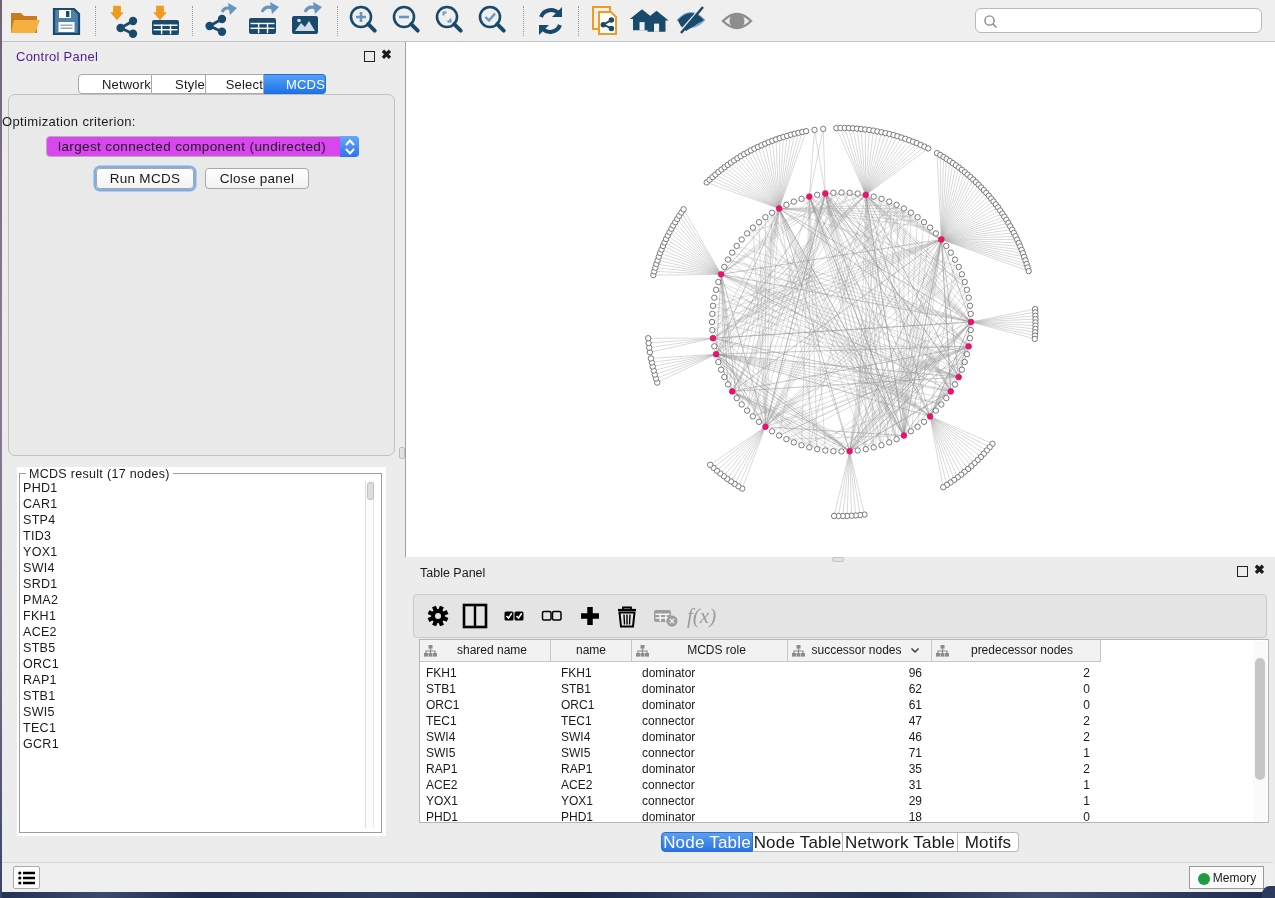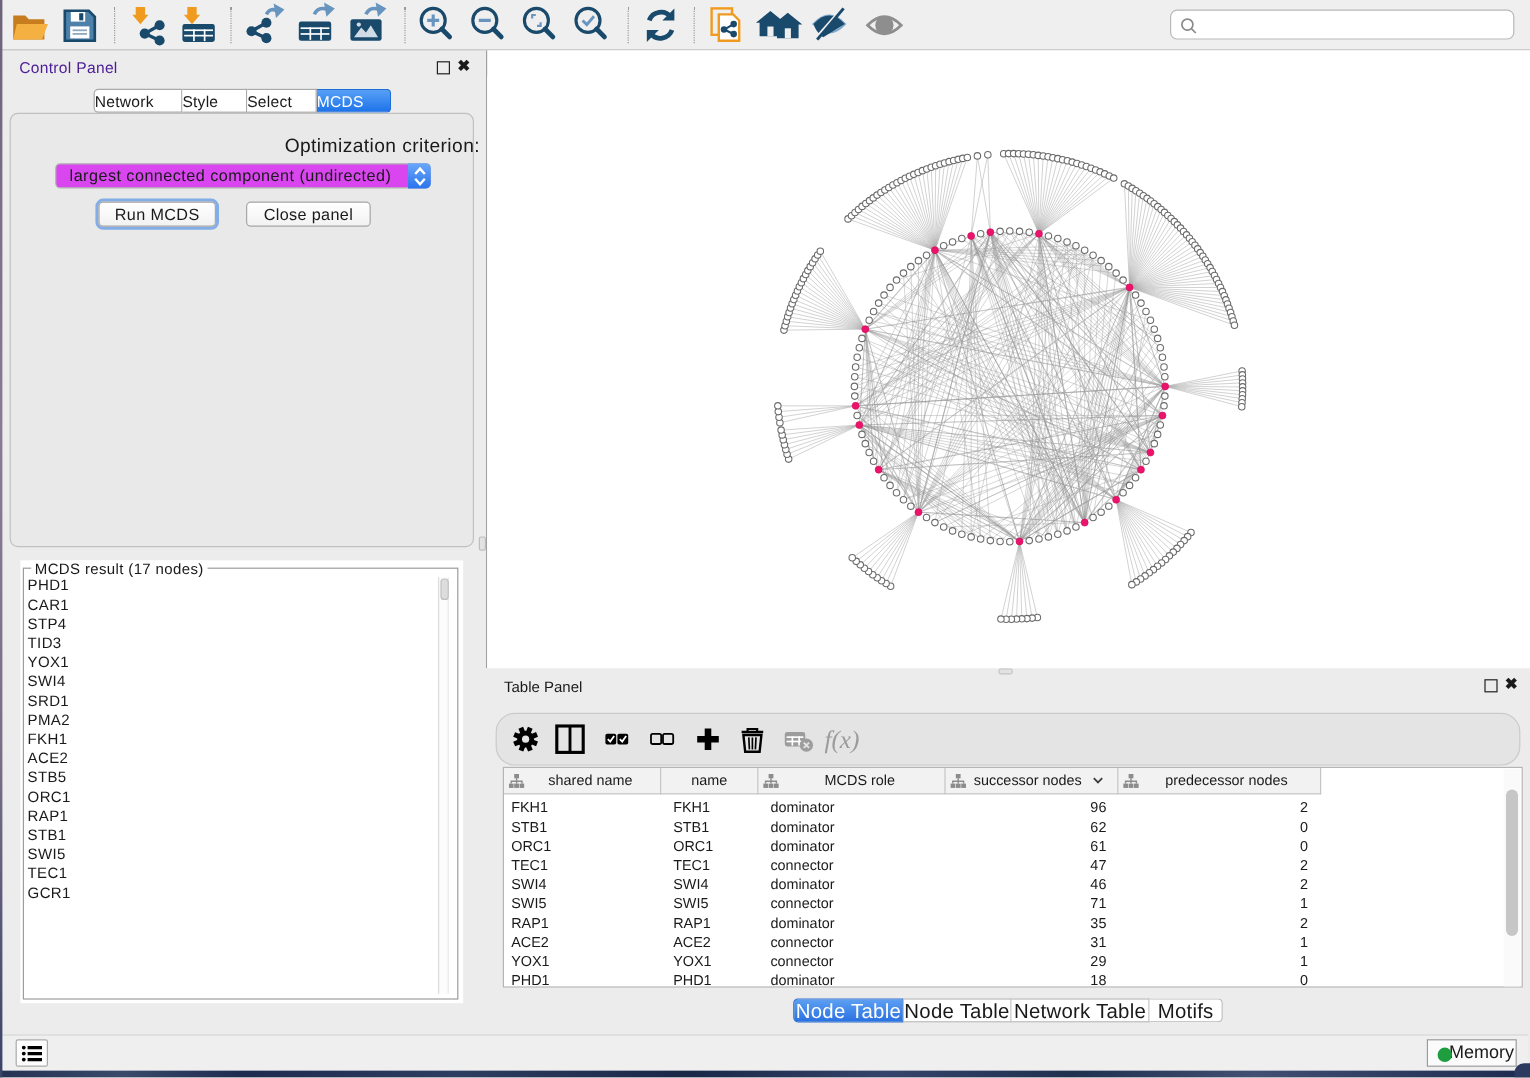--- a/index.html
+++ b/index.html
@@ -6,65 +6,65 @@
 .abs{position:absolute}
 
 #toolbar{position:absolute;left:0;top:0;width:1275px;height:42px;background:#efefef;border-bottom:1px solid #c4c4c4}
 .tsep{position:absolute;top:6px;height:30px;width:0;border-left:1px dotted #9a9a9a}
 #searchbox{position:absolute;left:975px;top:8px;width:287px;height:25px;background:#fff;border:1px solid #b9b9b9;border-radius:6px}
 
 #cp{position:absolute;left:2px;top:42px;width:398px;height:820px}
 #cptitle{position:absolute;left:14px;top:7px;font-size:13px;color:#4c1d95;letter-spacing:.25px}
 .wicon{position:absolute;top:9px;width:11px;height:11px}
 #cptabs{position:absolute;left:76px;top:32px;height:20px;font-size:13px}
-.tab{float:left;height:20px;line-height:19px;background:#fff;border:1px solid #a9a9a9;border-left:none;text-align:left;letter-spacing:.2px}
+.tab{float:left;height:20px;line-height:19px;background:#fff;border:1px solid #a9a9a9;border-left:none;text-align:right;letter-spacing:.2px}
 .tab.first{border-left:1px solid #a9a9a9;border-radius:4px 0 0 4px}
 .tab.last{border-radius:0 4px 4px 0}
 .tab.sel{background:linear-gradient(#58a0f6,#1e73ea);border-color:#1e6fd8;color:#fff}
 #cpbox{position:absolute;left:6px;top:52px;width:387px;height:362px;background:#e9e9e9;border:1px solid #c0c0c0;border-radius:7px}
-#optlab{position:absolute;left:0;top:72px;width:398px;text-align:right;font-size:16px;letter-spacing:.35px}
+#optlab{position:absolute;left:0;top:72px;width:398px;text-align:left;font-size:13px;letter-spacing:.35px}
 #dropdown{position:absolute;left:44px;top:94px;width:313px;height:21px;background:#d946ef;border:1px solid #b2b2b2;border-radius:4px;font-size:13.5px;line-height:19px;padding-left:11px;letter-spacing:.38px}
 #ddbtn{position:absolute;right:-1px;top:-1px;width:19px;height:21px;border-radius:0 4px 4px 0;background:linear-gradient(#6aa7fa,#2c74ee)}
 .btn{position:absolute;height:21px;background:linear-gradient(#ffffff,#f2f2f2);border:1px solid #a8a8a8;border-radius:4px;font-size:13.5px;text-align:center;line-height:19px;letter-spacing:.3px}
-#runbtn{left:80px;top:126px;width:98px;box-shadow:0 0 0 2.5px rgba(96,152,229,.75)}
+#runbtn{left:94px;top:126px;width:98px;box-shadow:0 0 0 2.5px rgba(96,152,229,.75)}
 #closebtn{left:203px;top:126px;width:104px}
 #mcdsbox{position:absolute;left:15px;top:425px;width:369px;height:369px;background:#fff}
 #fieldset{position:absolute;left:2px;top:6px;width:363px;height:360px;border:1px solid #9d9d9d}
 #fslabel{position:absolute;left:6px;top:-7px;background:#fff;padding:0 3px;font-size:12.5px;letter-spacing:.3px}
 #mlist{position:absolute;left:6px;top:13px;font-size:12.5px;line-height:16px;letter-spacing:.3px}
 #msb{position:absolute;left:348px;top:14px;width:9px;height:347px;background:#fcfcfc;border-left:1px solid #dcdcdc;border-right:1px solid #e8e8e8}
 #msbth{position:absolute;left:1px;top:1px;width:7px;height:18px;background:#ddd;border:1px solid #c0c0c0;border-radius:3px}
 
 #net{position:absolute;left:405px;top:42px;width:870px;height:515px;background:#fff;border-left:1px solid #a0a0a0}
 #nettb{position:absolute;left:0;top:0;width:870px;height:21px;background:linear-gradient(#f6f6f6,#d9d9d9);border-bottom:1px solid #a8a8a8}
 .tl{position:absolute;top:5px;width:12.5px;height:12.5px;border-radius:50%}
 #nettitle{position:absolute;left:70px;top:3px;width:870px;text-align:center;font-size:13px;font-weight:bold;color:#2e2e2e;letter-spacing:.2px}
 #netcanvas{position:absolute;left:0;top:21px;width:870px;height:494px;background:#fff}
 
 #tp{position:absolute;left:405px;top:557px;width:870px;height:305px;background:#ececec}
 #tptitle{position:absolute;left:15px;top:9px;font-size:12.5px}
-#tptb{position:absolute;left:8px;top:37px;width:854px;height:44px;background:#e4e4e4;border:1px solid #cacaca;border-radius:16px}
+#tptb{position:absolute;left:8px;top:37px;width:854px;height:44px;background:#e4e4e4;border:1px solid #cacaca;border-radius:4px}
 #ttable{position:absolute;left:14px;top:82px;width:850px;height:184px;background:#fff;border:1px solid #b5b5b5}
 #thead{position:absolute;left:0;top:0;width:681px;height:22px;background:#f2f2f2;border-right:1px solid #c6c6c6;border-bottom:1px solid #c6c6c6;font-size:12px}
 .hcell{position:absolute;top:0;height:22px;border-right:1px solid #c6c6c6;text-align:center;line-height:21px}
 .hcell.lastc{border-right:none}
 .trow{position:absolute;font-size:12px;height:16px;line-height:16px}
 .c1{position:absolute;left:6px}.c2{position:absolute;left:141px}.c3{position:absolute;left:222px}
 .c4{position:absolute;right:344px;text-align:right}.c5{position:absolute;right:176px;text-align:right}
 #tsb{position:absolute;right:1px;top:1px;width:14px;height:181px;background:#fafafa}
 #tsbth{position:absolute;left:1.5px;top:17px;width:10px;height:122px;background:#c6c6c6;border-radius:5px}
 #btabs{position:absolute;left:256px;top:275px;height:16px;font-size:17px}
 .btab{float:left;height:20px;line-height:19px;background:#fff;border:1px solid #b9b9b9;border-left:none;text-align:center;letter-spacing:.2px}
 .btab.first{border-left:1px solid #b9b9b9;border-radius:4px 0 0 4px}
 .btab.last{border-radius:0 4px 4px 0}
 .btab.sel{background:linear-gradient(#5c9ff2,#2a72e2);border-color:#2a6fd4;color:#fff}
 
 #status{position:absolute;left:2px;top:862px;width:1271px;height:30px;background:#efefef;border-top:1px solid #d6d6d6}
 #sbtn{position:absolute;left:11px;top:3px;width:27px;height:23px;background:#fdfdfd;border:1px solid #ababab;border-radius:2px}
-#membtn{position:absolute;right:9px;top:3px;width:75px;height:23px;background:#fbfbfb;border:1px solid #9b9b9b;font-size:15px;line-height:22px;text-align:center;padding-left:16px}
+#membtn{position:absolute;right:9px;top:3px;width:75px;height:23px;background:#fbfbfb;border:1px solid #9b9b9b;font-size:12px;line-height:22px;text-align:center;padding-left:16px}
 #memdot{position:absolute;left:8px;top:5.5px;width:12px;height:12px;border-radius:50%;background:#1e9e3e}
 
 #wallL{position:absolute;left:0;top:0;width:2px;height:898px;background:linear-gradient(#6d6277,#8a7b95 40%,#7a6f88 70%,#3a4468)}
 #wallB{position:absolute;left:0;top:892px;width:1275px;height:6px;background:linear-gradient(90deg,#243253 0%,#3a4a6b 8%,#1d2b4e 16%,#2e3e60 30%,#1a2747 45%,#35446a 58%,#20304f 70%,#414f72 82%,#1d2b4e 100%)}
 </style></head>
 <body>
 <div id="wallB"></div>
 <div id="toolbar">
 <svg class="abs" style="left:0;top:0" width="970" height="42">
       <path d="M11 13 L21 13 L24 16 L37 16 L37 33 L11 33 Z" fill="#c77c1e"></path>

